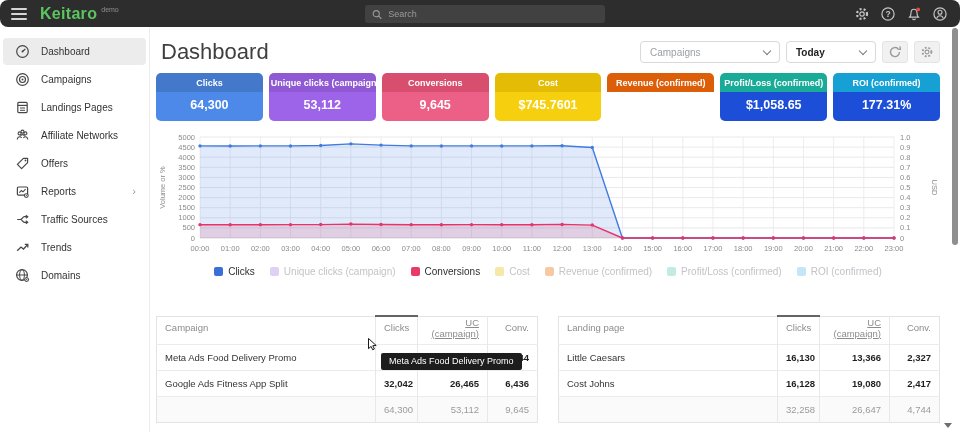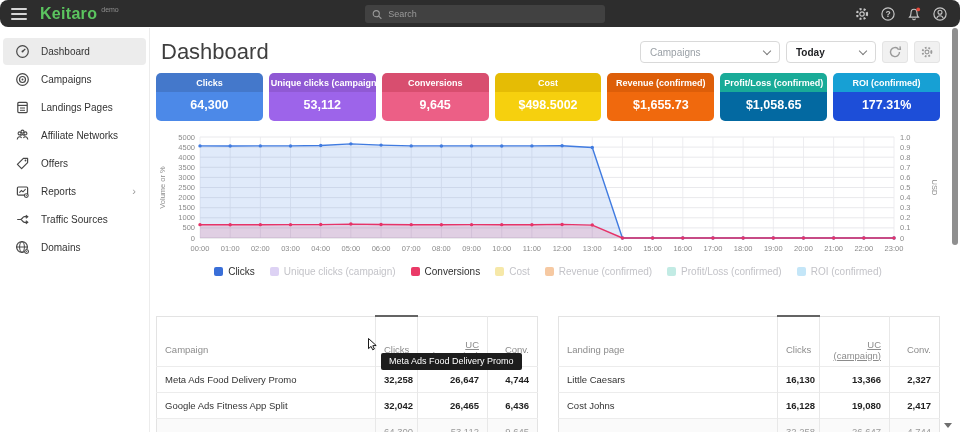--- a/index.html
+++ b/index.html
@@ -56,21 +56,21 @@
   .legend { display:flex; justify-content:center; align-items:center; gap:15px; margin-top:7px; font-size:10px; }
   .legend-item { display:flex; align-items:center; gap:5px; cursor:pointer; white-space:nowrap; }
   .legend-swatch { width:9px; height:9px; border-radius:2px; }
   .legend-item .lg-label { color:#2f2f2f; }
   .legend-item.inactive .lg-label { color:#c3c3c8; }
 
   
   .tables { display:flex; gap:20px; margin-top:38px; }
   .tbl-wrap { flex:1; position:relative; }
   table { width:100%; border-collapse:collapse; font-size:9.5px; border:1px solid #e3e3e3; table-layout:fixed; }
-  th { color:#8c8c8c; font-weight:400; padding:22px 8px 5px; text-align:right; border-left:1px solid #e8e8e8; }
+  th { color:#8c8c8c; font-weight:400; padding:0 8px 5px; text-align:right; border-left:1px solid #e8e8e8; }
   th:first-child { text-align:left; border-left:none; }
   th.th-sorted { border-top:2px solid #646464; }
   td { padding:7px 8px; text-align:right; border-top:1px solid #ececec; border-left:1px solid #e8e8e8;
     color:#1f1f1f; font-weight:bold; overflow:hidden; white-space:nowrap; }
   td:first-child { text-align:left; border-left:none; font-weight:400; color:#333; }
   tfoot td { color:#9b9b9b; background:#fafafa; font-weight:400; }
   .c1 { width:42px; } .c2 { width:70px;text-decoration:underline; } .c3 { width:50px; }
 
   .tooltip { position:absolute; left:225px; top:38px; background:#1d1d1d; color:#fff; font-size:9px;
     padding:3px 8px 4px; border-radius:2px; white-space:nowrap; z-index:6; }
@@ -180,20 +180,27 @@
     <svg width="15" height="15" viewBox="0 0 15 15">
       <path d="M2.2 7.5 L5.4 7.5 C7.4 7.5 7.4 4.7 9.4 4.7 L12.4 4.7" fill="none" stroke="#474747" stroke-width="1.2"></path>
       <path d="M5.4 7.5 C7.4 7.5 7.4 10.3 9.4 10.3 L12.4 10.3" fill="none" stroke="#474747" stroke-width="1.2"></path>
       <path d="M10.8 3.1 L12.8 4.7 L10.8 6.3" fill="none" stroke="#474747" stroke-width="1.1"></path>
       <path d="M10.8 8.7 L12.8 10.3 L10.8 11.9" fill="none" stroke="#474747" stroke-width="1.1"></path>
     </svg>
     <span>Traffic Sources</span>
   </div>
   <div class="side-item">
     <svg width="15" height="15" viewBox="0 0 15 15">
+      <polyline points="2.2,10.8 6,7 8.5,9 12.6,4.6" fill="none" stroke="#474747" stroke-width="1.3"></polyline>
+      <polyline points="9.8,4.4 12.8,4.4 12.8,7.4" fill="none" stroke="#474747" stroke-width="1.3"></polyline>
+    </svg>
+    <span>Trends</span>
+  </div>
+  <div class="side-item">
+    <svg width="15" height="15" viewBox="0 0 15 15">
       <circle cx="7" cy="7" r="5.4" fill="none" stroke="#474747" stroke-width="1.2"></circle>
       <ellipse cx="7" cy="7" rx="2.4" ry="5.4" fill="none" stroke="#474747" stroke-width="1"></ellipse>
       <line x1="1.6" y1="7" x2="12.4" y2="7" stroke="#474747" stroke-width="1"></line>
       <circle cx="11.6" cy="11.6" r="1.9" fill="#fff" stroke="#474747" stroke-width="1.1"></circle>
       <circle cx="11.6" cy="11.6" r="0.6" fill="#474747"></circle>
     </svg>
     <span>Domains</span>
   </div>
 </div>
 
@@ -233,29 +240,28 @@
       <div class="card">
         <div class="card-label" style="background: rgb(144, 89, 212);">Unique clicks (campaign)</div>
         <div class="card-value" style="background: rgb(157, 100, 234);">53,112</div>
       </div>
       <div class="card">
         <div class="card-label" style="background: rgb(216, 78, 111);">Conversions</div>
         <div class="card-value" style="background: rgb(236, 95, 134);">9,645</div>
       </div>
       <div class="card">
         <div class="card-label" style="background: rgb(229, 188, 5);">Cost</div>
-        <div class="card-value" style="background: rgb(246, 208, 14);">$498.5002</div>
+        <div class="card-value" style="background: rgb(246, 208, 14);">$745.7601</div>
       </div>
       <div class="card">
         <div class="card-label" style="background: rgb(221, 94, 9);">Revenue (confirmed)</div>
-        <div class="card-value" style="background: rgb(240, 105, 13);">$1,655.73</div>
       </div>
       <div class="card">
         <div class="card-label" style="background: rgb(25, 171, 152);">Profit/Loss (confirmed)</div>
-        <div class="card-value" style="background: #0369a1;">$1,058.65</div>
+        <div class="card-value" style="background: #1d4ed8;">$1,058.65</div>
       </div>
       <div class="card">
         <div class="card-label" style="background: rgb(23, 160, 212);">ROI (confirmed)</div>
         <div class="card-value" style="background: #1d4ed8;">177.31%</div>
       </div>
     </div>
 
   <div class="chart-wrap">
     <svg id="chart" width="784" height="124">
         <line x1="44" y1="6" x2="44" y2="107" stroke="#ededf0" stroke-width="1"></line>

